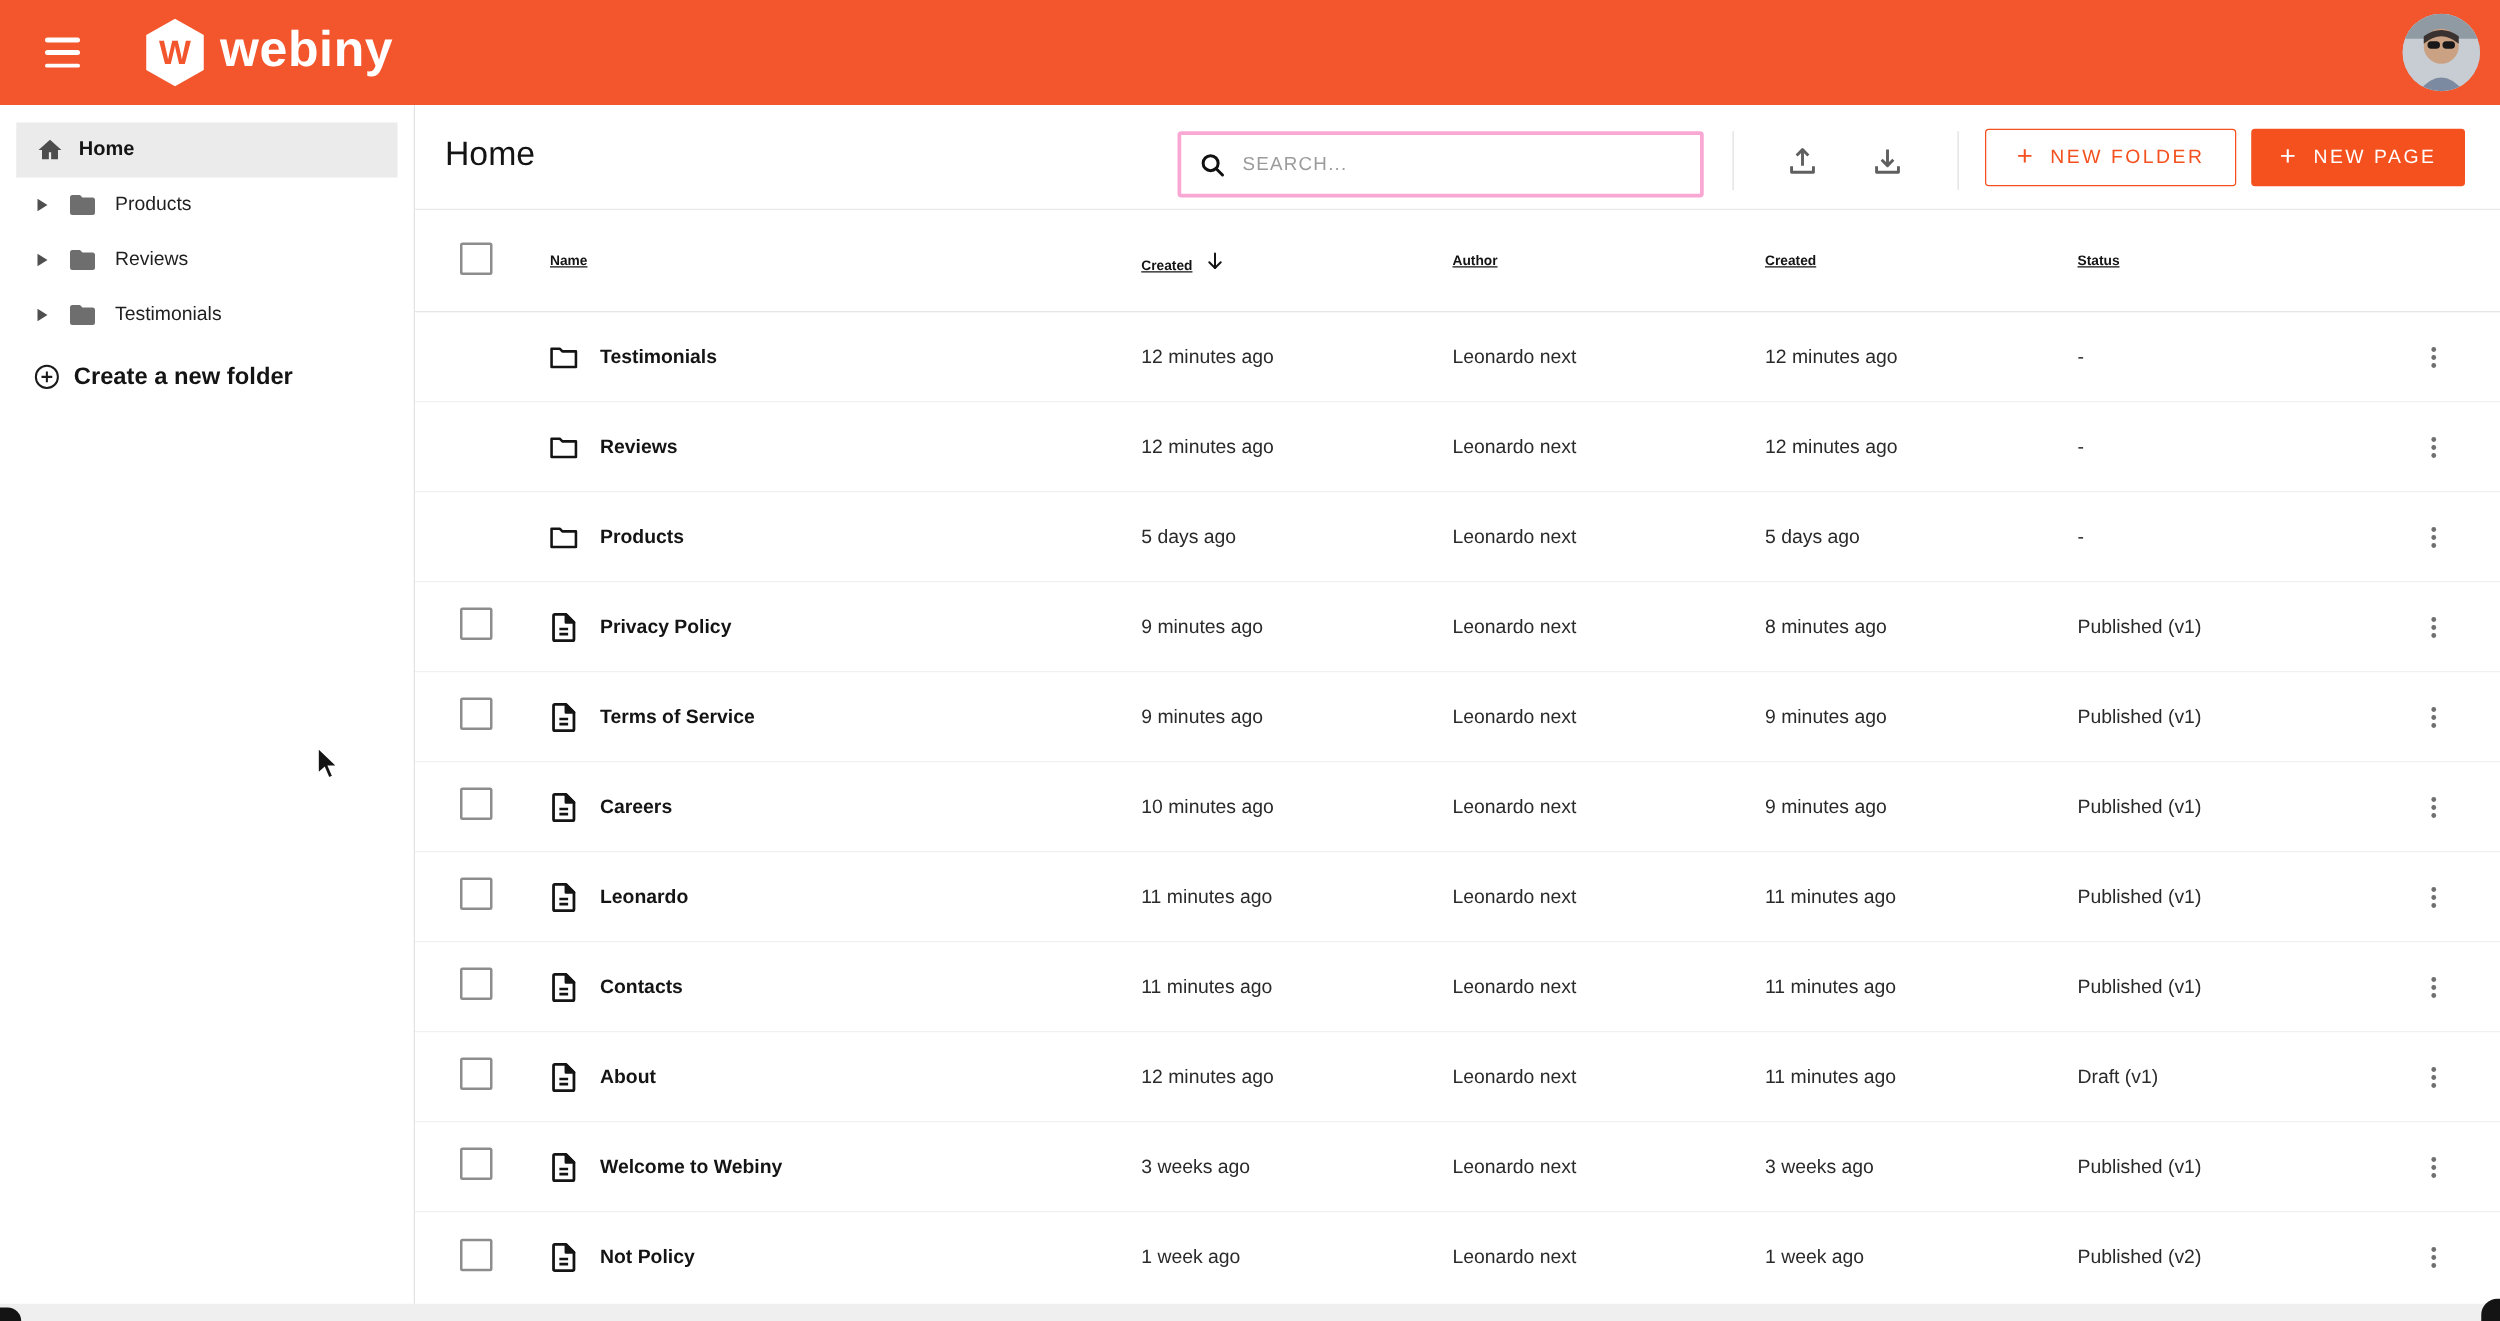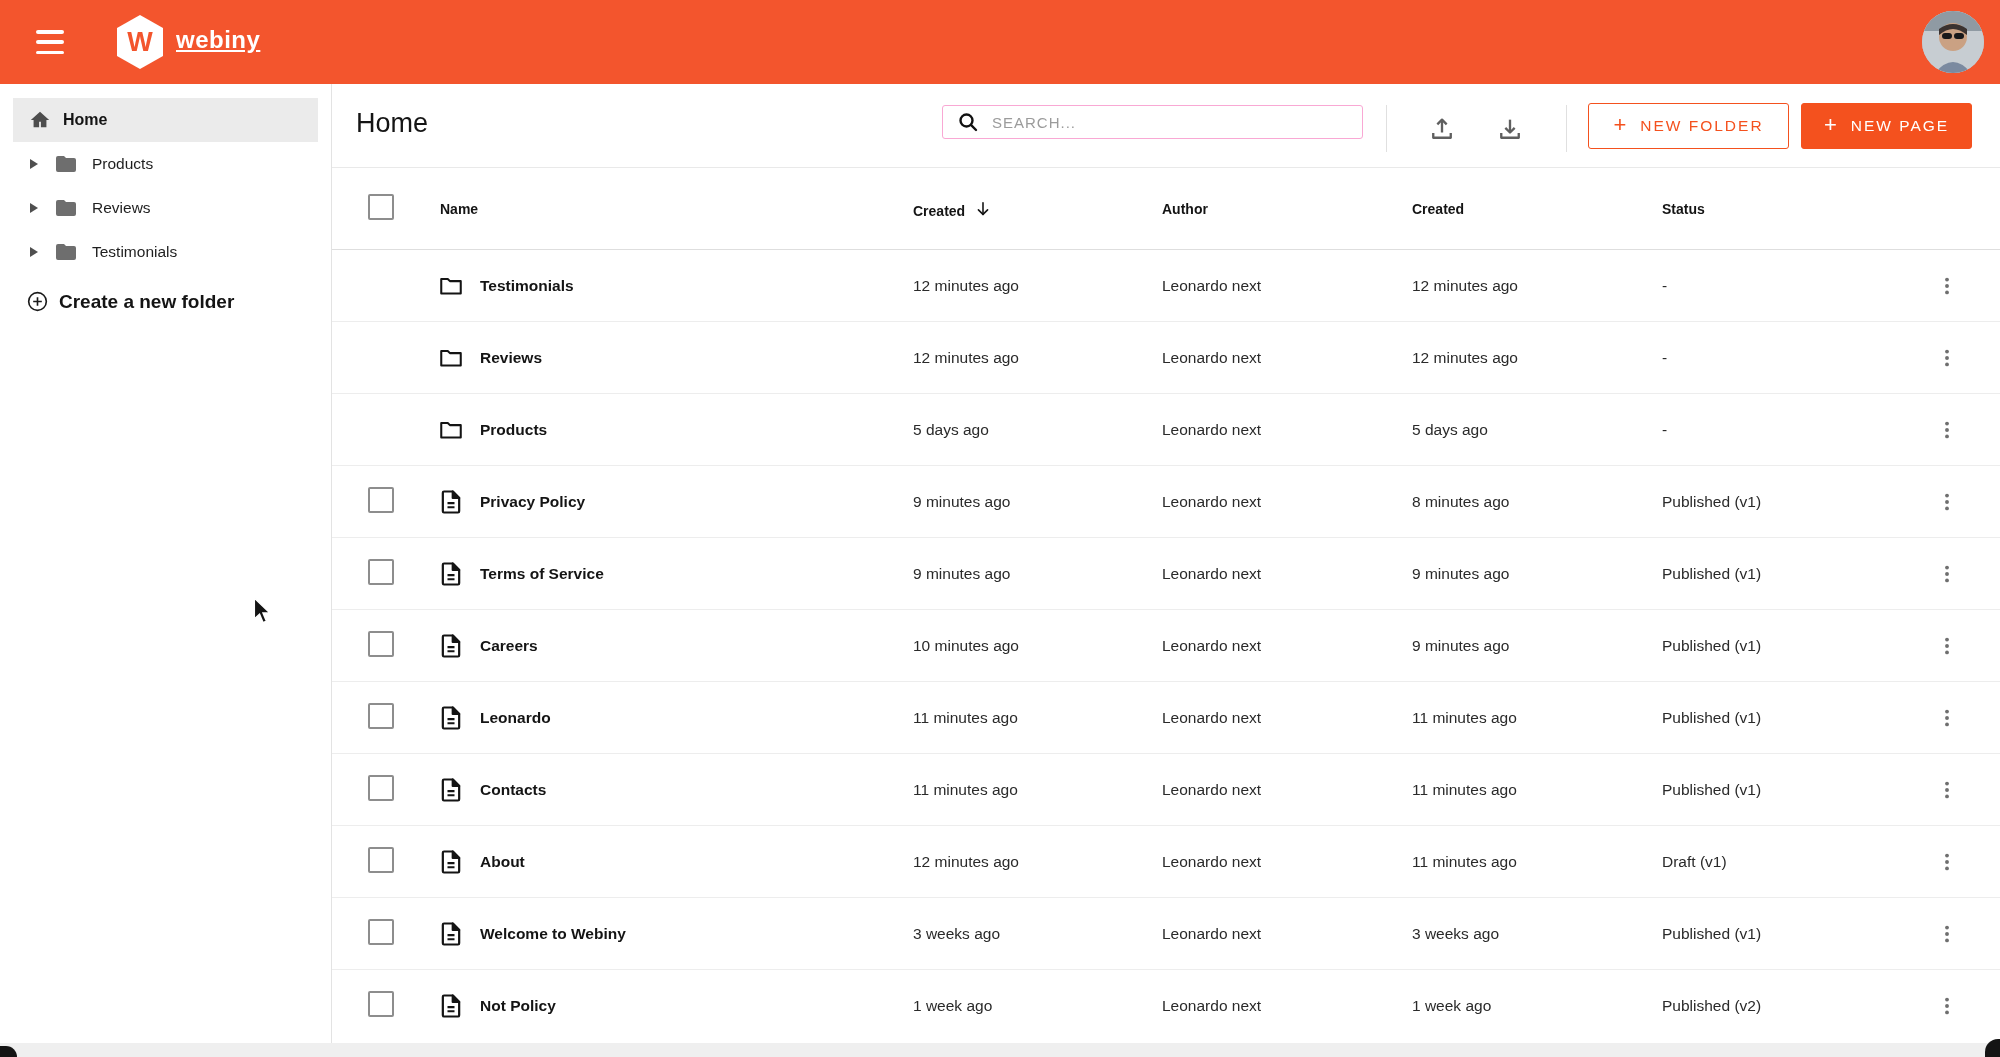--- a/index.html
+++ b/index.html
@@ -6,53 +6,53 @@
   html,body { background:#ffffff; }
   body { font-family: "Liberation Sans", sans-serif; }
   .app { position:relative; width:2000px; height:1057px; background:#ffffff; overflow:hidden; }
 
   
   .topbar { position:absolute; left:0; top:0; width:2000px; height:84px; background:#f3552d; display:flex; align-items:center; }
   .hamburger { margin-left:36px; width:28px; height:24px; display:flex; flex-direction:column; justify-content:space-between; cursor:pointer; }
   .hamburger span { display:block; height:3.5px; background:#fff; border-radius:2px; }
   .brand { display:flex; align-items:center; margin-left:50px; gap:10px; }
   .brand-hex { width:52px; height:56px; }
-  .brand-word { color:#fff; font-size:24px; font-weight:700; letter-spacing:.5px; position:relative; top:-2px;text-decoration:underline; }
+  .brand-word { color:#fff; font-size:40px; font-weight:700; letter-spacing:.5px; position:relative; top:-2px; }
   .topbar-spacer { flex:1; }
   .avatar { width:62px; height:62px; border-radius:50%; overflow:hidden; margin-right:16px; cursor:pointer; background:#b9c3c9; }
 
   
   .sidebar { position:absolute; left:0; top:84px; width:332px; height:959px; background:#fff; border-right:1px solid #e3e3e3; }
   .side-home { margin:14px 13px 0 13px; height:44px; background:#ebebeb; display:flex; align-items:center; padding-left:16px; gap:12px; cursor:pointer; }
   .side-home .label { font-size:16px; font-weight:700; color:#141414; }
   .tree-item { height:44px; display:flex; align-items:center; padding-left:30px; cursor:pointer; }
   .tree-item:first-of-type { margin-top:2px; }
   .chev { width:0; height:0; border-left:8px solid #4f4f4f; border-top:5.5px solid transparent; border-bottom:5.5px solid transparent; margin-right:14px; }
   .tree-item .f-icon { width:28px; height:24px; margin-right:12px; display:flex; align-items:center; }
   .tree-item .label { font-size:15.5px; color:#1f1f1f; }
   .create-folder { display:flex; align-items:center; gap:10px; padding-left:26px; margin-top:16px; cursor:pointer; }
   .create-folder .label { font-size:19px; font-weight:700; color:#141414; }
 
   
   .main { position:absolute; left:332px; top:84px; width:1668px; height:959px; background:#fff; }
   .toolbar { position:relative; height:84px; border-bottom:1px solid #e9e9e9; }
   .page-title { position:absolute; left:24px; top:24px; font-size:27px; font-weight:400; color:#141414; }
-  .searchbox { position:absolute; left:610px; top:21px; width:421px; height:34px; border:1px solid #f9a8d4; border-radius:3px; display:flex; align-items:center; padding-left:13px; gap:12px; background:#fff; }
+  .searchbox { position:absolute; left:610px; top:21px; width:421px; height:53px; border:3px solid #f9a8d4; border-radius:3px; display:flex; align-items:center; padding-left:13px; gap:12px; background:#fff; }
   .searchbox input { border:none; outline:none; flex:1; font-size:15px; letter-spacing:1px; color:#333; font-family:"Liberation Sans",sans-serif; background:transparent; }
   .searchbox input::placeholder { color:#9b9b9b; }
   .tb-divider { position:absolute; top:21px; width:1px; height:47px; background:#e0e0e0; }
   .icon-btn { position:absolute; top:28px; width:34px; height:34px; display:flex; align-items:center; justify-content:center; cursor:pointer; color:#5f5f5f; }
   .btn { position:absolute; top:19px; height:46px; border-radius:3px; display:flex; align-items:center; justify-content:center; gap:12px; font-size:15.5px; letter-spacing:2px; cursor:pointer; font-weight:400; }
   .btn-outline { left:1256px; width:201px; background:#fff; border:1px solid #f4511e; color:#f4511e; }
   .btn-filled { left:1469px; width:171px; background:#f4511e; border:1px solid #f4511e; color:#fff; }
   .btn .plus { font-size:22px; font-weight:400; position:relative; top:-1px; }
 
   
   .grid-cols { display:grid; grid-template-columns:68px 477px 249px 250px 250px 258px 1fr; padding-left:36px; align-items:center; }
-  .thead { height:82px; border-bottom:1px solid #dedede; font-weight:700; font-size:14px; color:#141414; }
+  .thead { height:82px; border-bottom:1px solid #dedede; font-weight:700; font-size:11px; color:#141414;text-decoration:underline; }
   .thead .c-name { padding-left:4px; }
   .th-created { display:flex; align-items:flex-end; gap:8px; cursor:pointer; }
   .checkbox { width:26px; height:26px; border:2px solid #8d8d8d; border-radius:2px; background:#fff; display:inline-block; cursor:pointer; }
   .trow { height:72px; border-bottom:1px solid #ededed; font-size:15.5px; color:#2a2a2a; cursor:pointer; background:#fff; }
   .trow:last-child { border-bottom:none; }
   .c-name { display:flex; align-items:center; gap:14px; font-weight:700; color:#141414; }
   .row-icon { width:30px; height:30px; display:flex; align-items:center; justify-content:center; color:#111; }
   .c-menu { display:flex; }
   .kebab { width:30px; height:30px; margin-left:12px; display:flex; align-items:center; justify-content:center; cursor:pointer; }
 

